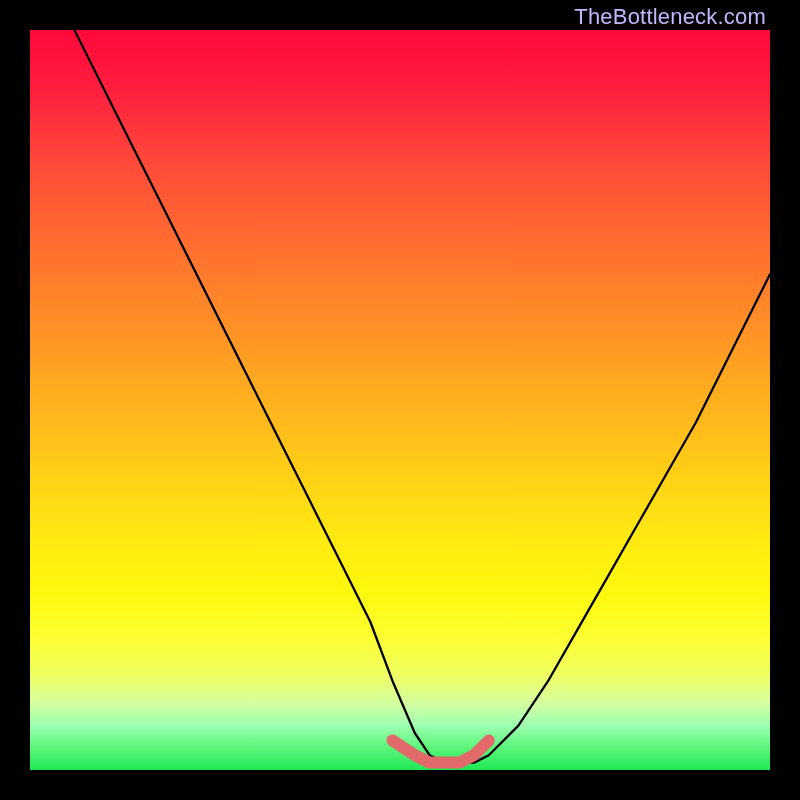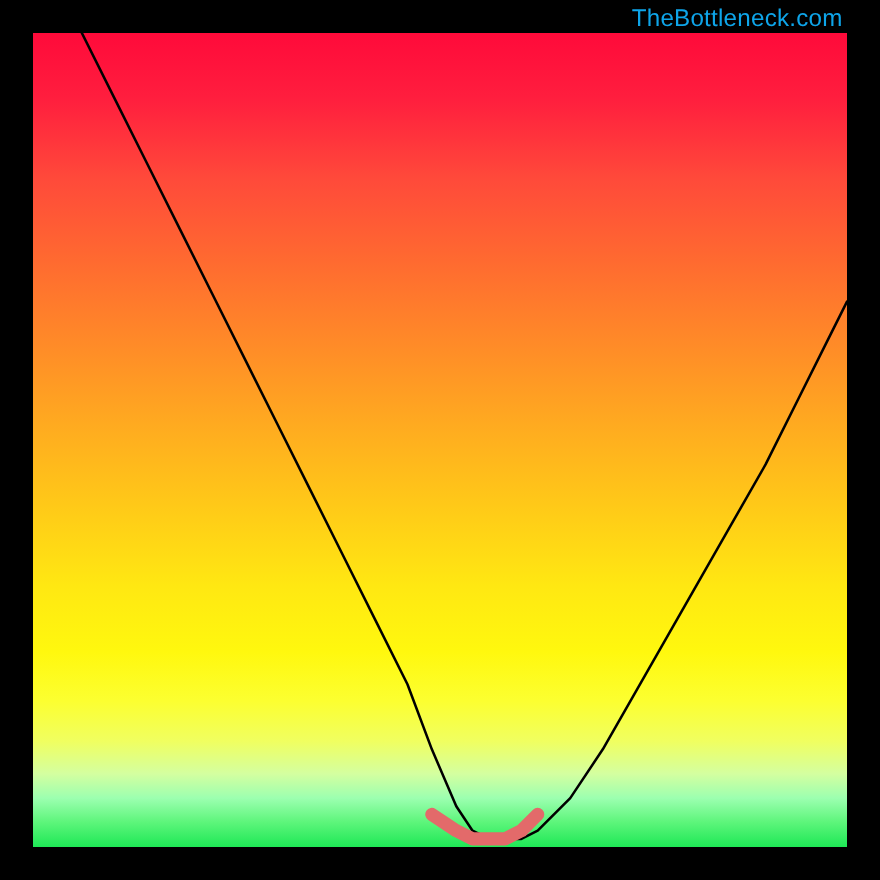--- a/index.html
+++ b/index.html
@@ -32,21 +32,21 @@
       #9cffb0 94%,
       #5cf57a 97%,
       #1ee856 100%);
   }
   .watermark {
     position: absolute;
     top: 4px;
     right: 34px;
     font-family: Arial, Helvetica, sans-serif;
     font-size: 22px;
-    color: #0ea5e9;
+    color: #c4b5fd;
     font-weight: 500;
     letter-spacing: 0.2px;
   }
   svg.curve {
     position: absolute;
     left: 0; top: 0;
     width: 740px; height: 740px;
   }
 </style>
 </head>

